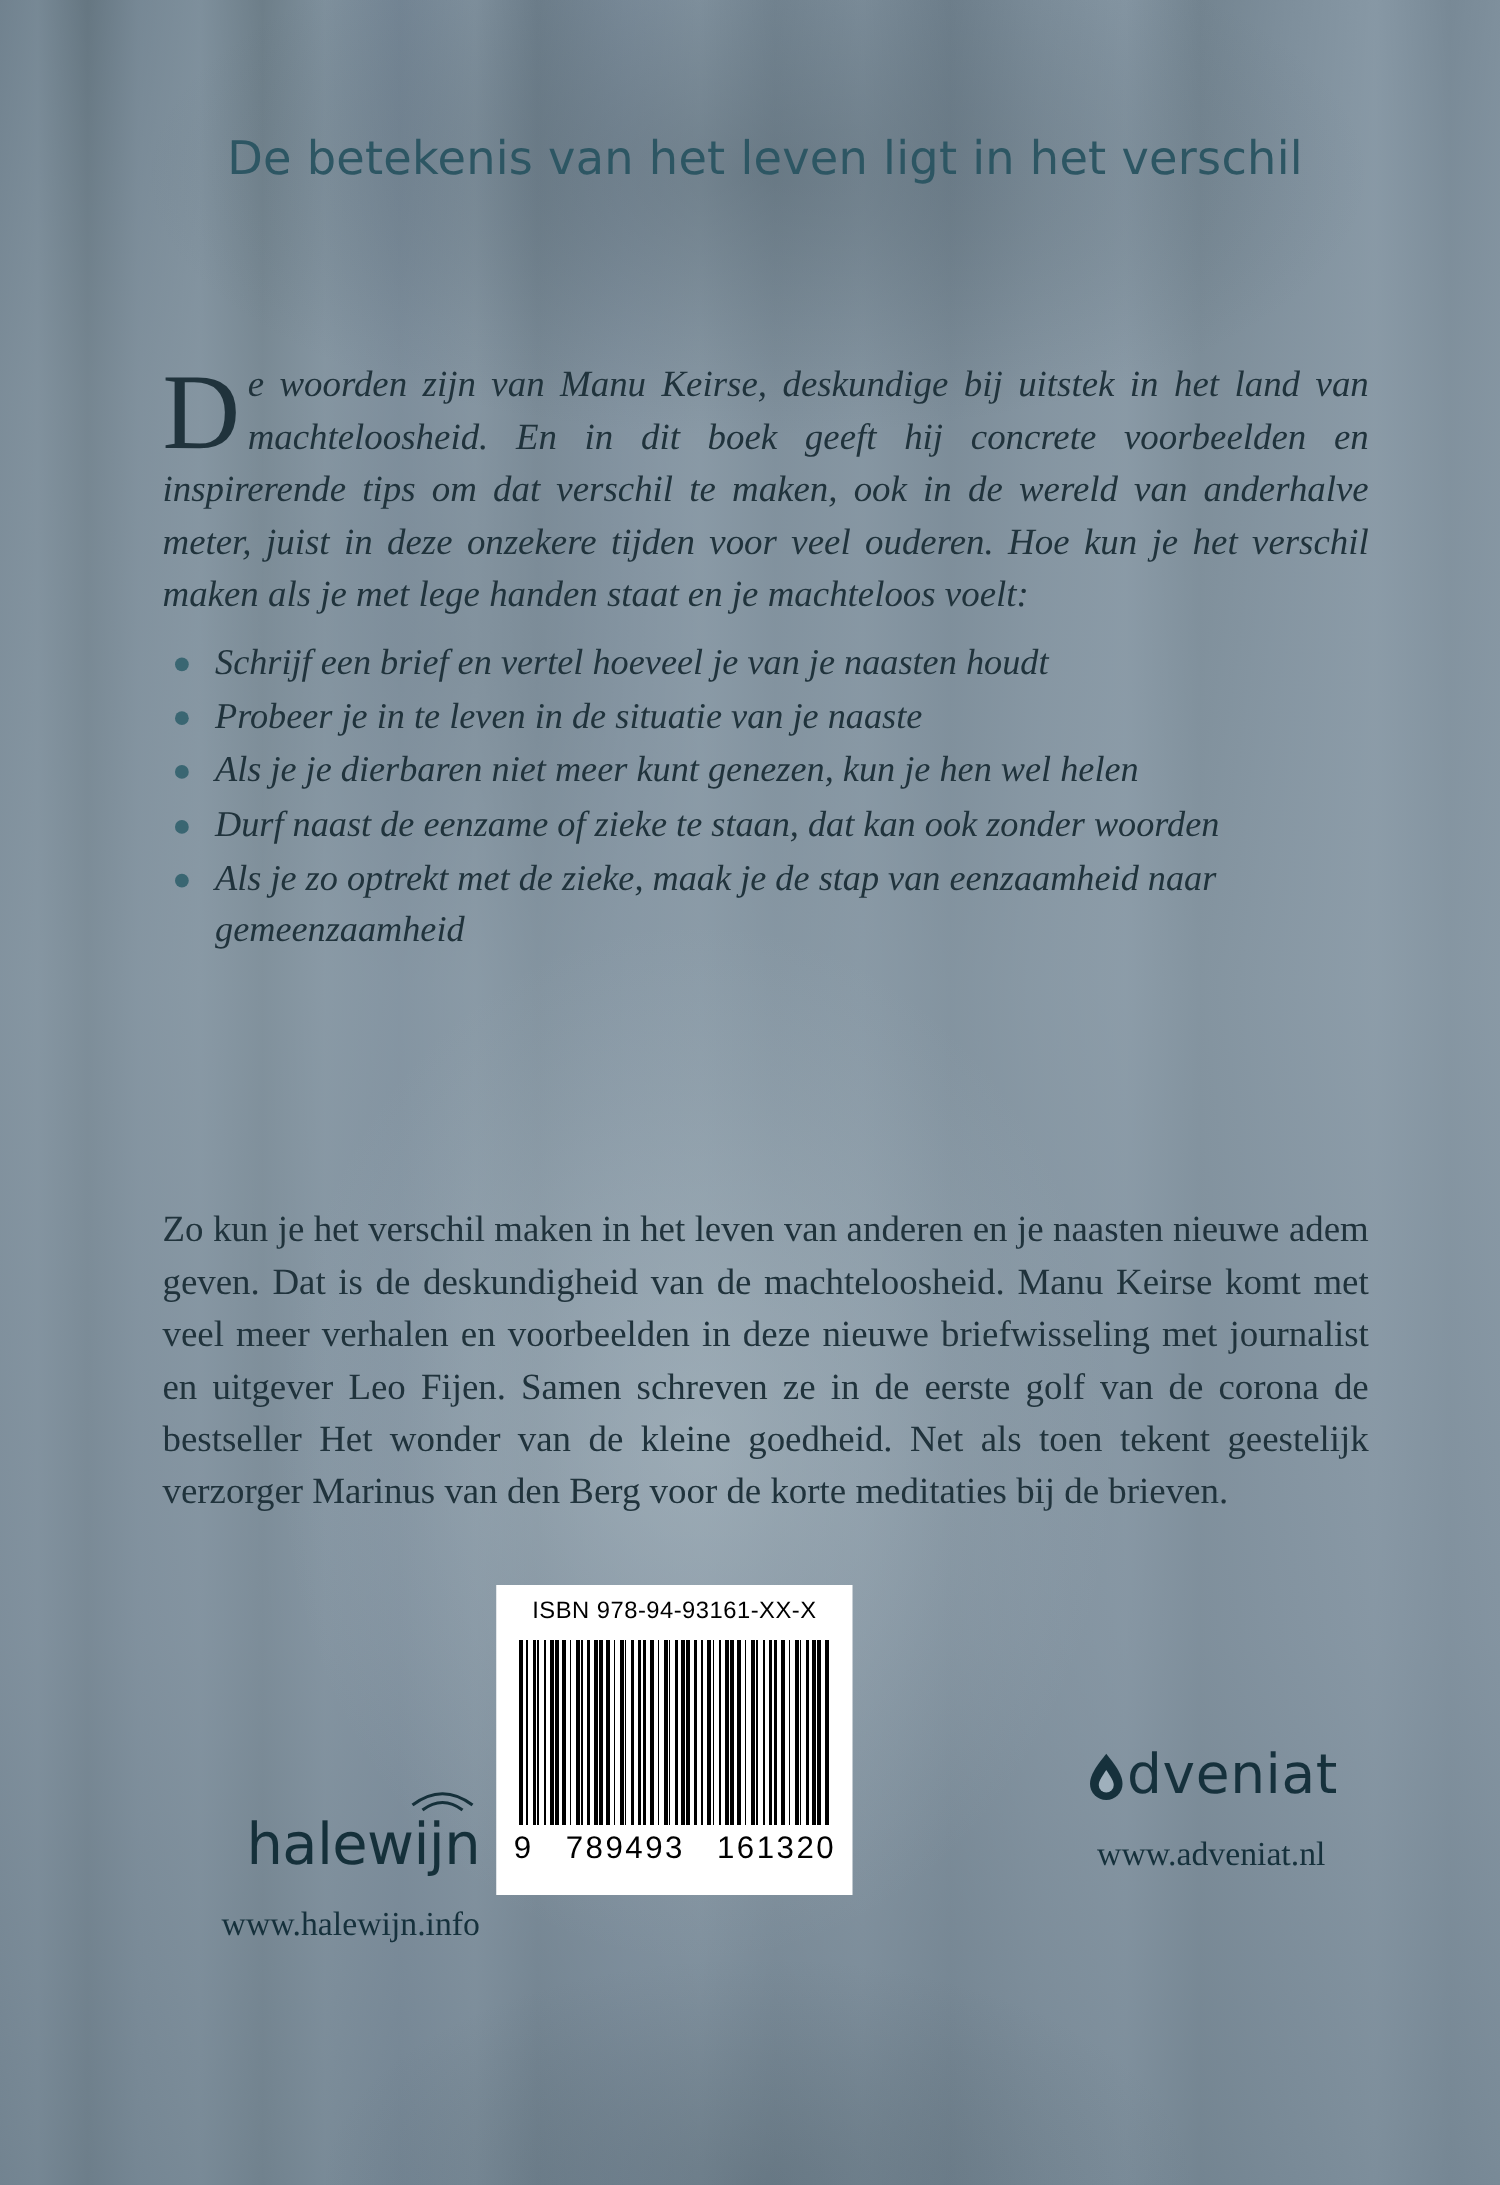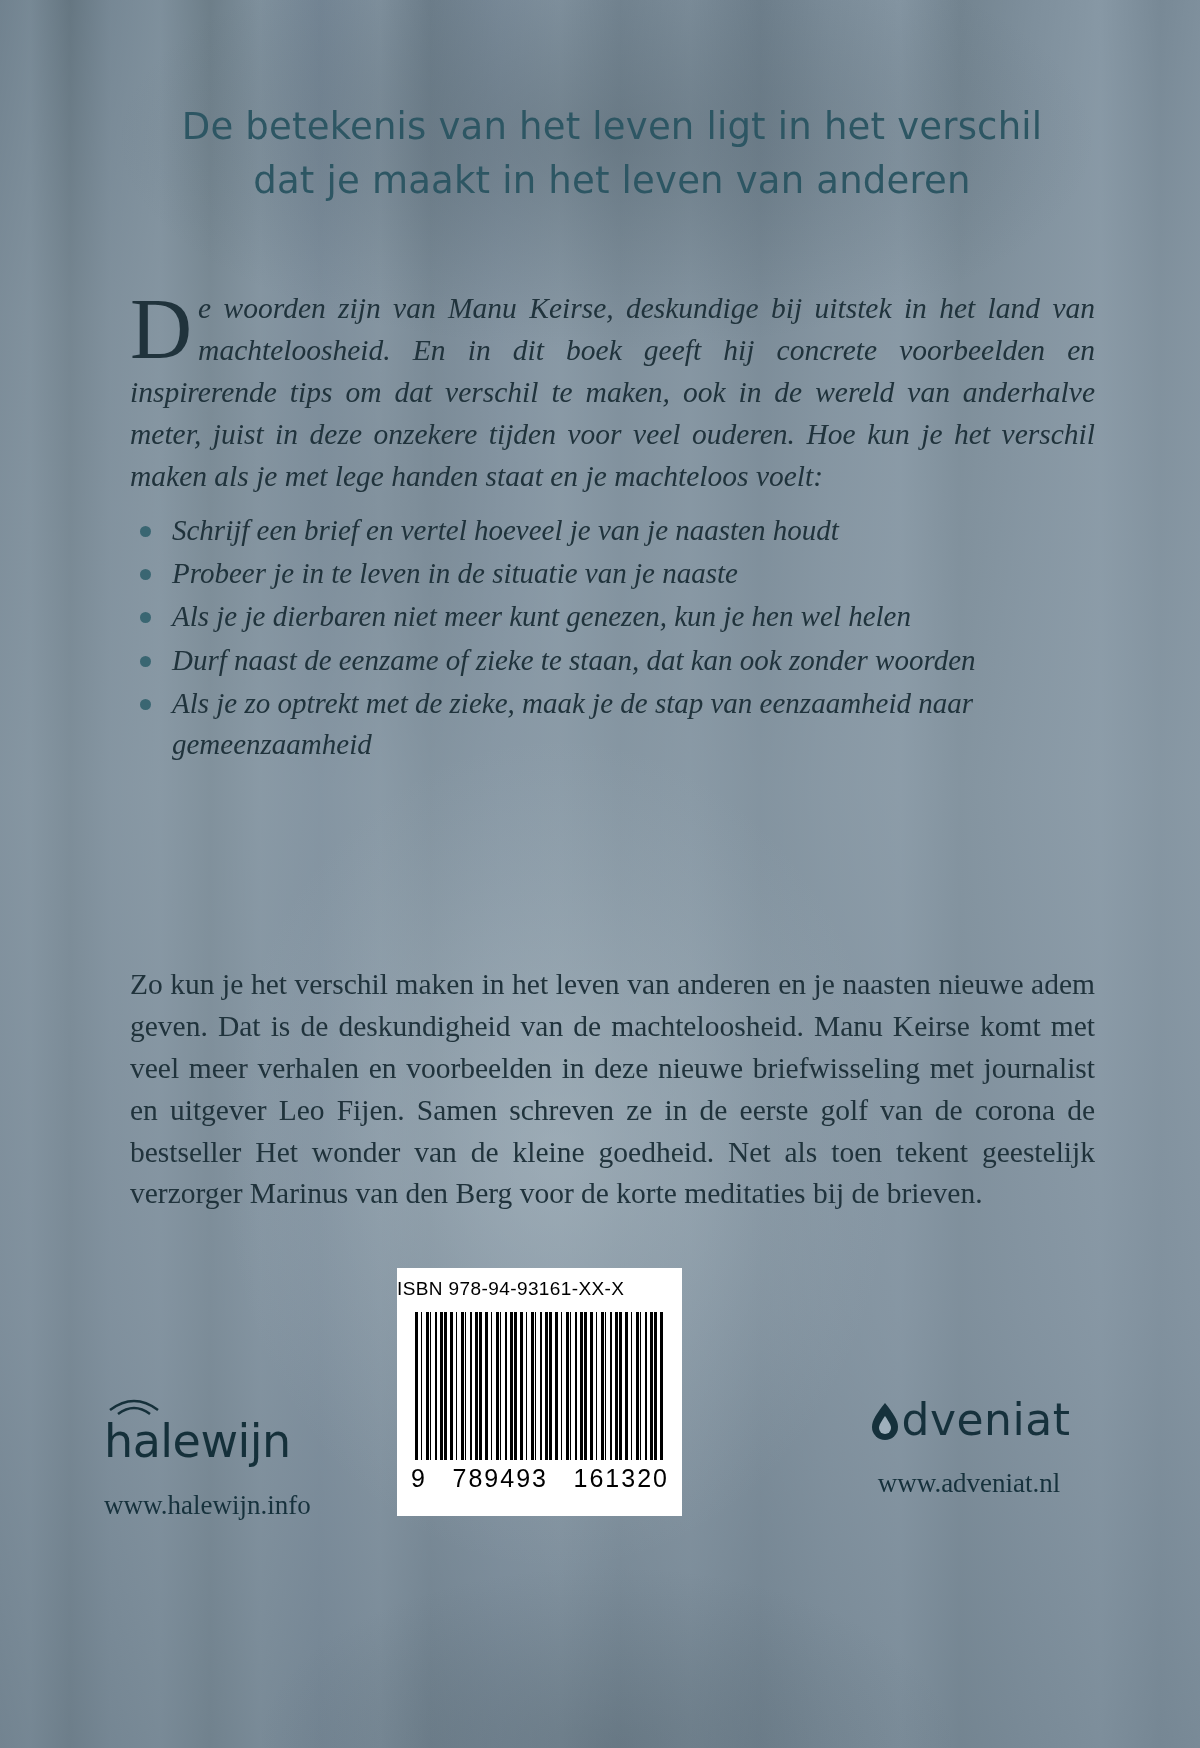--- a/index.html
+++ b/index.html
@@ -146,21 +146,21 @@
   .barcode-block {
     position: absolute;
     left: 385px;
     top: 1268px;
     width: 285px;
     height: 248px;
     background: #ffffff;
     padding: 0;
   }
   .isbn-text {
-    text-align: left;
+    text-align: center;
     font-family: "Liberation Sans", sans-serif;
     font-size: 19px;
     letter-spacing: 0.4px;
     color: #000;
     padding-top: 10px;
   }
   .bars {
     position: absolute;
     left: 18px;
     top: 44px;
@@ -186,23 +186,23 @@
     letter-spacing: 2px;
     color: #000;
     display: flex;
     justify-content: space-between;
   }
 
   
   .pub-left {
     position: absolute;
     left: 92px;
-    top: 1390px;
+    top: 1424px;
     width: 280px;
-    text-align: left;
+    text-align: right;
     color: #18303a;
   }
   .pub-left .logo-name {
     font-family: "DejaVu Sans", sans-serif;
     font-size: 46px;
     letter-spacing: -0.5px;
     color: #15303a;
     line-height: 1;
   }
   .pub-left .swoosh {
@@ -247,21 +247,20 @@
 
 <div class="cover">
   <div class="bg-photo"></div>
   <div class="bg-veil"></div>
   <div class="bg-soft"></div>
 
   <div class="content">
 
     <div class="headline">
       <span class="line">De betekenis van het leven ligt in het verschil</span>
-      <span class="line">dat je maakt in het leven van anderen</span>
     </div>
 
     <div class="body-text">
       <span class="dropcap">D</span>
       <p>e woorden zijn van Manu Keirse, deskundige bij uitstek in het land van machteloosheid. En in dit boek geeft hij concrete voorbeelden en inspirerende tips om dat verschil te maken, ook in de wereld van anderhalve meter, juist in deze onzekere tijden voor veel ouderen. Hoe kun je het verschil maken als je met lege handen staat en je machteloos voelt:</p>
     </div>
 
     <ul class="bullets">
       <li>Schrijf een brief en vertel hoeveel je van je naasten houdt</li>
       <li>Probeer je in te leven in de situatie van je naaste</li>

